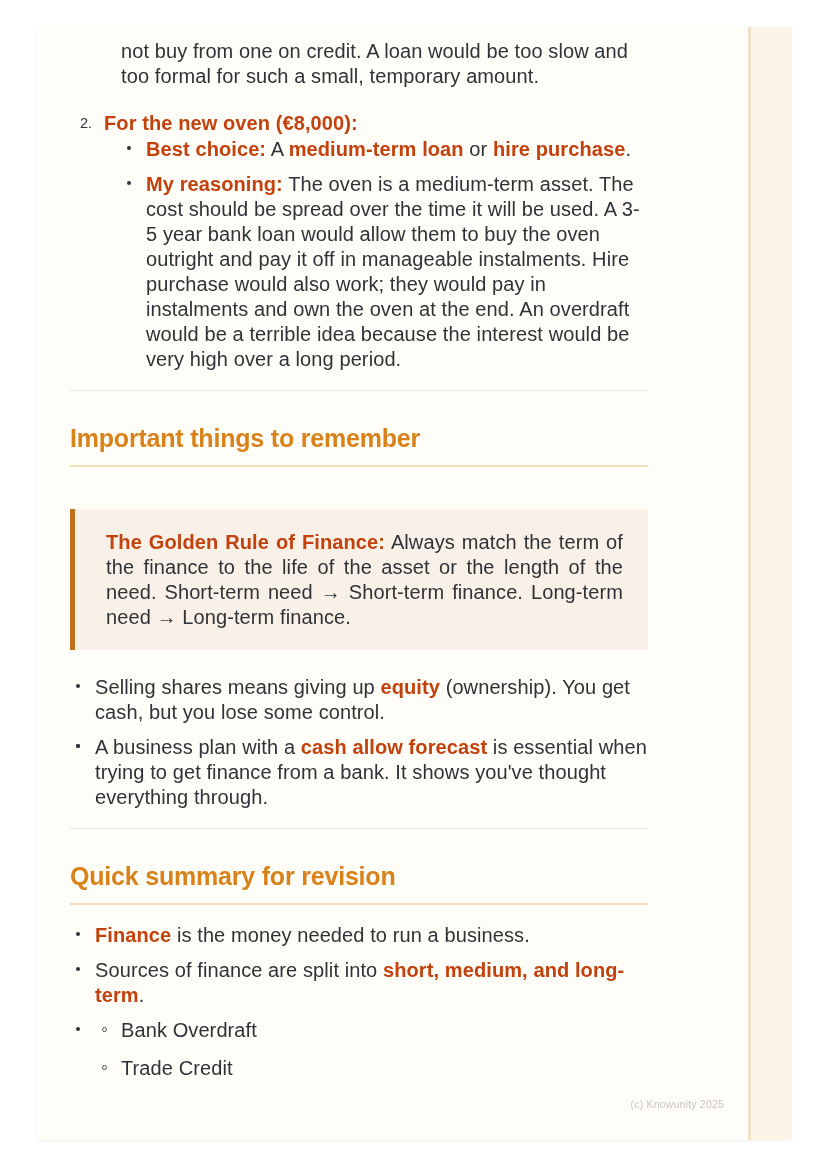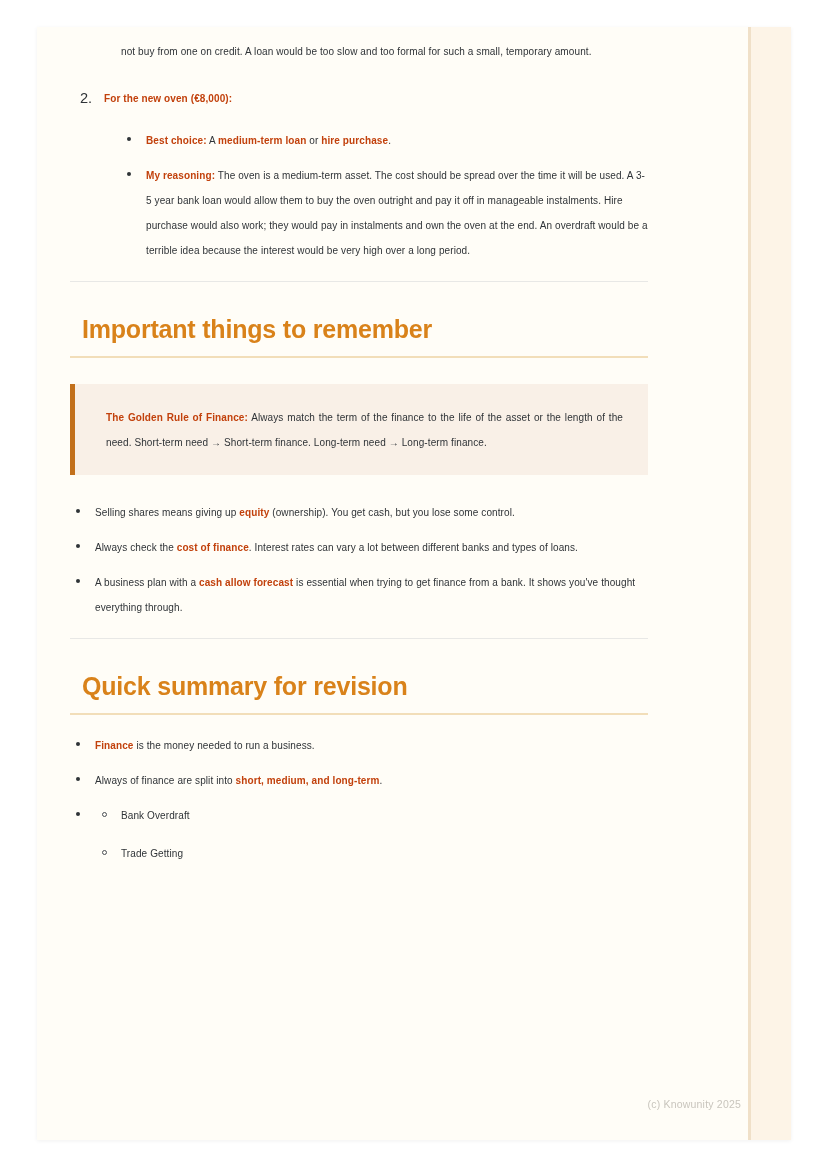--- a/index.html
+++ b/index.html
@@ -35,21 +35,21 @@
   .content {
     position: absolute;
     left: 33px; top: 0;
     width: 578px;
     padding-top: 12px;
   }
 
   
   .para, .li-text {
     color: #2f3337;
-    font-size: 10px;
+    font-size: 20px;
     line-height: 25px;
     letter-spacing: 0.1px;
   }
   b, .b { font-weight: bold; color: #c2410c; }
 
   
   .cont {
     margin: 0 0 22px 51px;
     width: 510px;
   }
@@ -81,21 +81,21 @@
     position: relative;
     padding-left: 25px;
     margin-bottom: 10px;
   }
   ul.blist > li > .dot {
     position: absolute; left: 6px; top: 9px;
     width: 4px; height: 4px;
     border-radius: 50%;
     background: #2f3337;
   }
-  ul.blist.inner { margin-top: 17px; margin-left: 17px; }
+  ul.blist.inner { margin-top: 1px; margin-left: 17px; }
 
   
   ul.clist {
     margin: 10px 0 0 0; padding: 0;
     list-style: none;
   }
   ul.clist > li {
     position: relative;
     padding-left: 26px;
     margin-bottom: 13px;
@@ -115,49 +115,49 @@
     margin: 18px 0 0 0;
     width: 578px;
   }
 
   
   .h2 {
     color: #d9821a;
     font-size: 25px;
     font-weight: bold;
     letter-spacing: -0.2px;
-    margin: 33px 0 0 12px;
+    margin: 33px 0 0 0;
   }
   .h2-underline {
     height: 2px;
     background: #f2deb9;
     width: 578px;
     margin-top: 12px;
   }
 
   
   .callout {
-    margin-top: 26px;
+    margin-top: 42px;
     width: 578px;
     background: #f9f0e7;
     border-left: 5px solid #c2701c;
     padding: 21px 25px 20px 31px;
   }
   .callout .para {
     text-align: justify;
     margin: 0;
   }
 
   .block-gap-lg { height: 25px; }
   .block-gap-md { height: 18px; }
 
   
   .watermark {
     position: absolute;
-    right: 50px; bottom: 30px;
+    right: 67px; bottom: 30px;
     font-size: 10.5px;
     color: #c9c5bd;
     letter-spacing: 0.2px;
   }
 </style>
 </head>
 <body>
 
 <div id="page">
   <div class="sheet">
@@ -197,21 +197,20 @@
 
       <div class="block-gap-lg"></div>
 
       <ul class="blist">
         <li>
           <span class="dot"></span>
           <span class="li-text"><span>Selling shares means giving up </span><b>equity</b><span> (ownership). You get cash, but you lose some control.</span></span>
         </li>
         <li>
           <span class="dot"></span>
-          <span class="li-text"><span>Always check the </span><b>cost of finance</b><span>. Interest rates can vary a lot between different banks and types of loans.</span></span>
         </li>
         <li>
           <span class="dot"></span>
           <span class="li-text"><span>A business plan with a </span><b>cash allow forecast</b><span> is essential when trying to get finance from a bank. It shows you've thought everything through.</span></span>
         </li>
       </ul>
 
       <div class="rule"></div>
 
       <div class="h2">Quick summary for revision</div>
@@ -219,33 +218,33 @@
 
       <div class="block-gap-md"></div>
 
       <ul class="blist">
         <li>
           <span class="dot"></span>
           <span class="li-text"><b>Finance</b><span> is the money needed to run a business.</span></span>
         </li>
         <li>
           <span class="dot"></span>
-          <span class="li-text"><span>Always of finance are split into </span><b>short, medium, and long-term</b><span>.</span></span>
+          <span class="li-text"><span>Sources of finance are split into </span><b>short, medium, and long-term</b><span>.</span></span>
         </li>
         <li>
           <span class="dot"></span>
 
           <ul class="clist">
             <li>
               <span class="ring"></span>
               <span class="li-text">Bank Overdraft</span>
             </li>
             <li>
               <span class="ring"></span>
-              <span class="li-text">Trade Getting</span>
+              <span class="li-text">Trade Credit</span>
             </li>
           </ul>
         </li>
       </ul>
 
     </div>
 
     <div class="watermark">(c) Knowunity 2025</div>
 
   </div>

